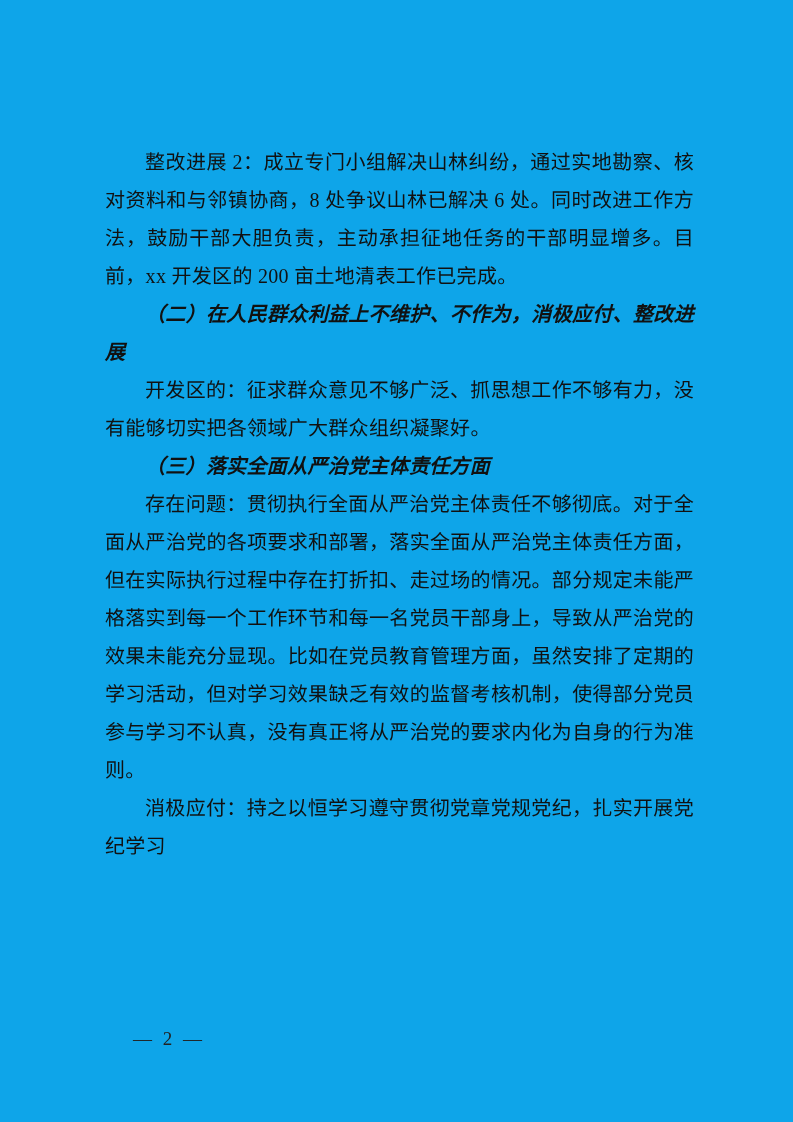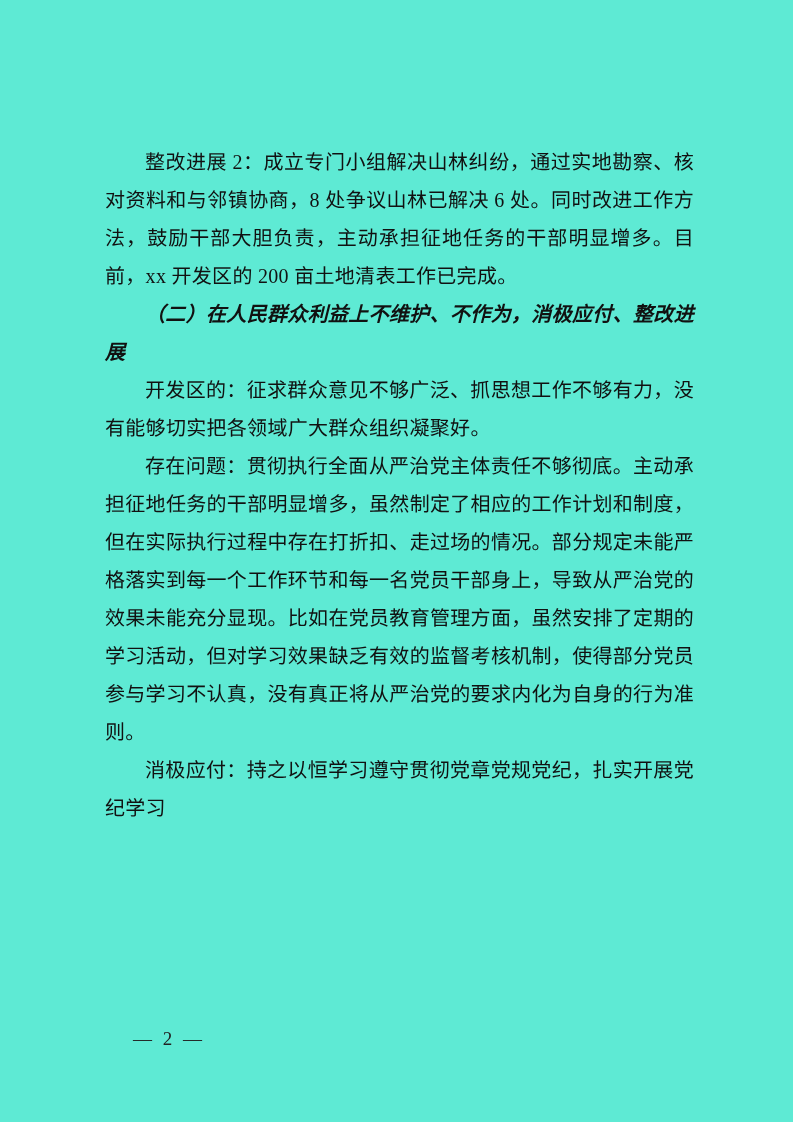--- a/index.html
+++ b/index.html
@@ -4,21 +4,21 @@
 <style>
   html, body {
     margin: 0;
     padding: 0;
     background: #ffffff;
   }
   .page {
     position: relative;
     width: 793px;
     height: 1122px;
-    background: #5eead4;
+    background: #0ea5e9;
     overflow: hidden;
     font-family: "Liberation Serif", "DejaVu Serif", serif;
   }
   .content {
     position: absolute;
     left: 105px;
     top: 143px;
     width: 589px;
   }
   .para {
@@ -53,21 +53,22 @@
 <div class="page">
 
   <div class="content">
     <p class="para body">整改进展 2：成立专门小组解决山林纠纷，通过实地勘察、核对资料和与邻镇协商，8 处争议山林已解决 6 处。同时改进工作方法，鼓励干部大胆负责，主动承担征地任务的干部明显增多。目前，xx 开发区的 200 亩土地清表工作已完成。</p>
 
     <p class="para heading">（二）在人民群众利益上不维护、不作为，消极应付、整改进展</p>
 
     <p class="para body">开发区的：征求群众意见不够广泛、抓思想工作不够有力，没有能够切实把各领域广大群众组织凝聚好。</p>
 
 
+    <p class="para heading">（三）落实全面从严治党主体责任方面</p>
 
-    <p class="para body">存在问题：贯彻执行全面从严治党主体责任不够彻底。主动承担征地任务的干部明显增多，虽然制定了相应的工作计划和制度，但在实际执行过程中存在打折扣、走过场的情况。部分规定未能严格落实到每一个工作环节和每一名党员干部身上，导致从严治党的效果未能充分显现。比如在党员教育管理方面，虽然安排了定期的学习活动，但对学习效果缺乏有效的监督考核机制，使得部分党员参与学习不认真，没有真正将从严治党的要求内化为自身的行为准则。</p>
+    <p class="para body">存在问题：贯彻执行全面从严治党主体责任不够彻底。对于全面从严治党的各项要求和部署，落实全面从严治党主体责任方面，但在实际执行过程中存在打折扣、走过场的情况。部分规定未能严格落实到每一个工作环节和每一名党员干部身上，导致从严治党的效果未能充分显现。比如在党员教育管理方面，虽然安排了定期的学习活动，但对学习效果缺乏有效的监督考核机制，使得部分党员参与学习不认真，没有真正将从严治党的要求内化为自身的行为准则。</p>
 
     <p class="para body">消极应付：持之以恒学习遵守贯彻党章党规党纪，扎实开展党纪学习</p>
   </div>
 
   <div class="page-number">— 2 —</div>
 
 </div>
 
 </body></html>

